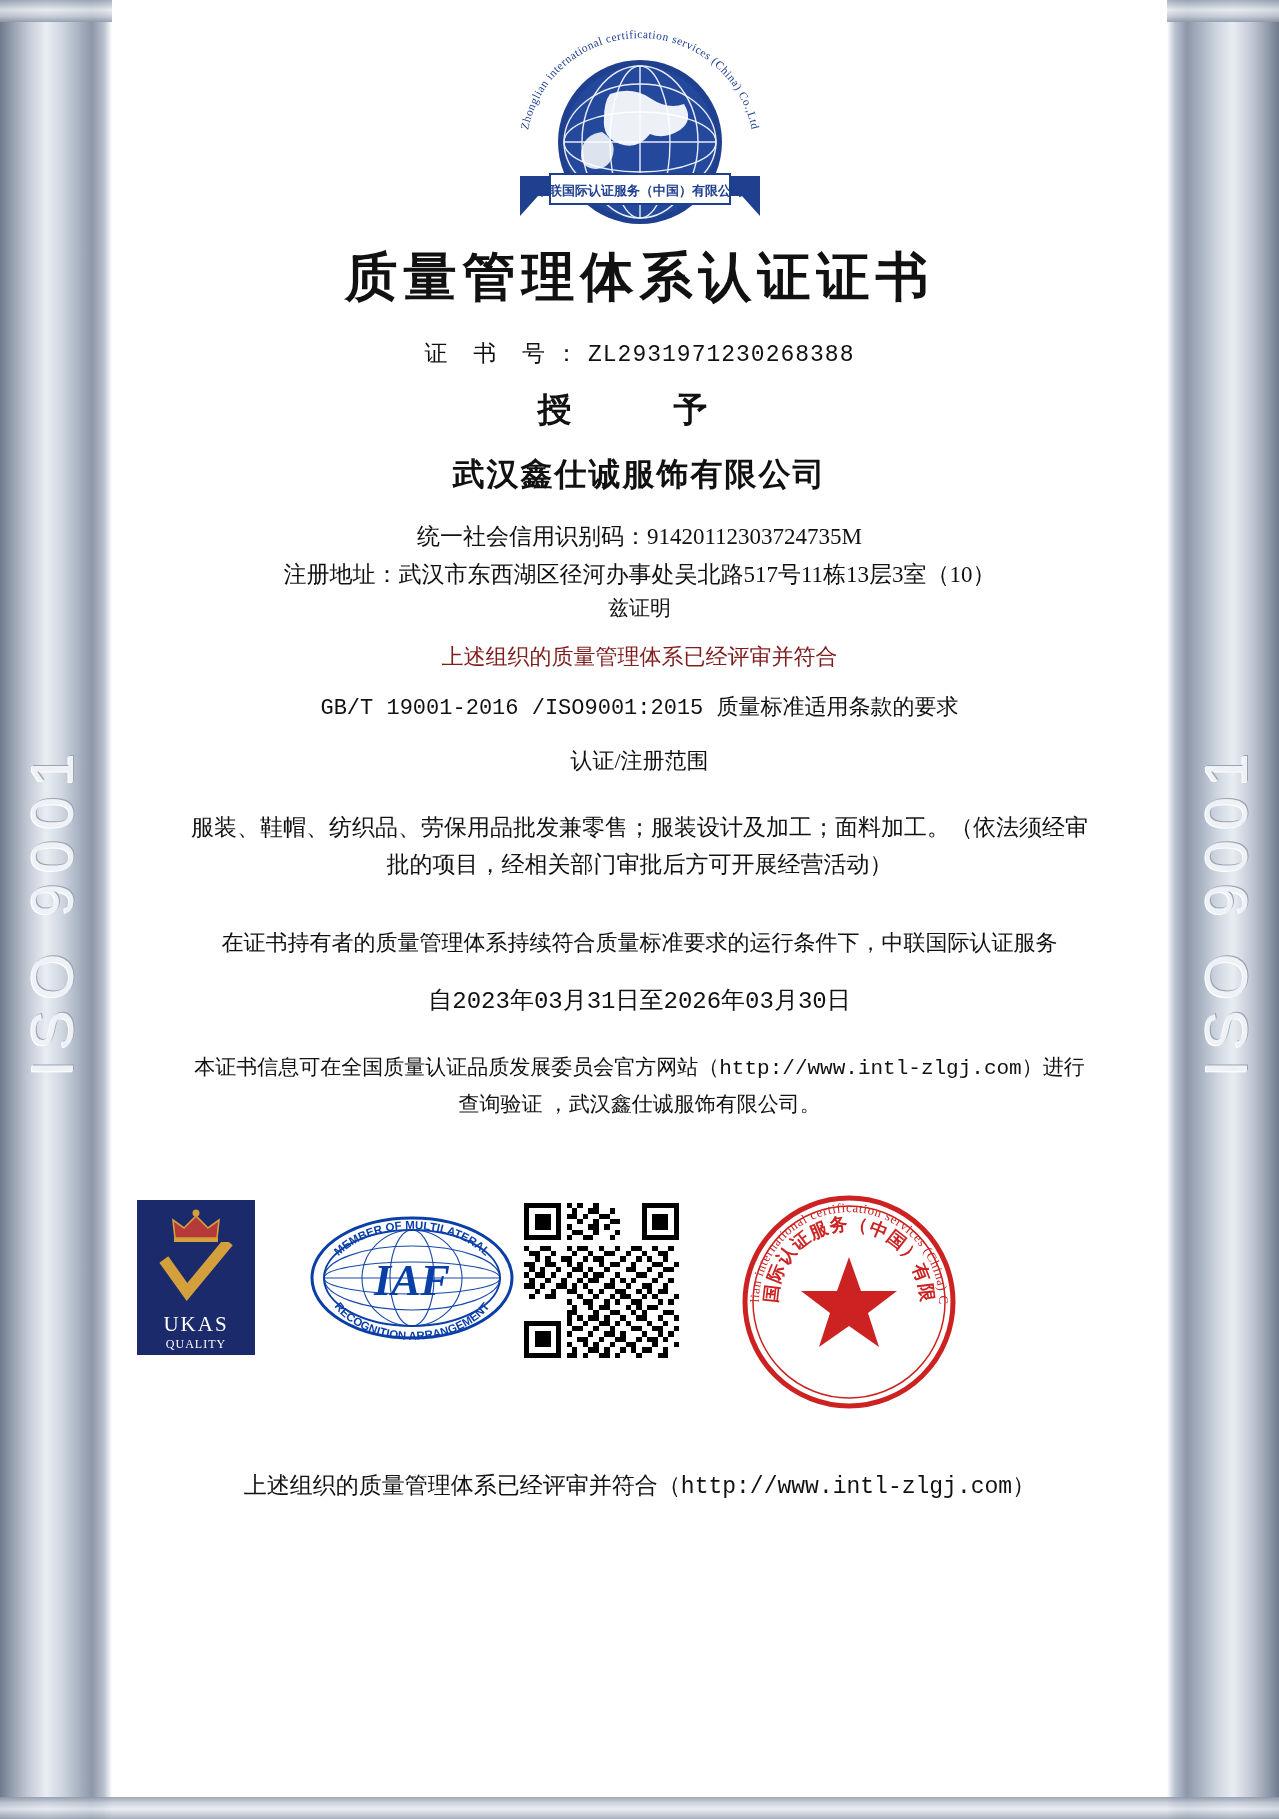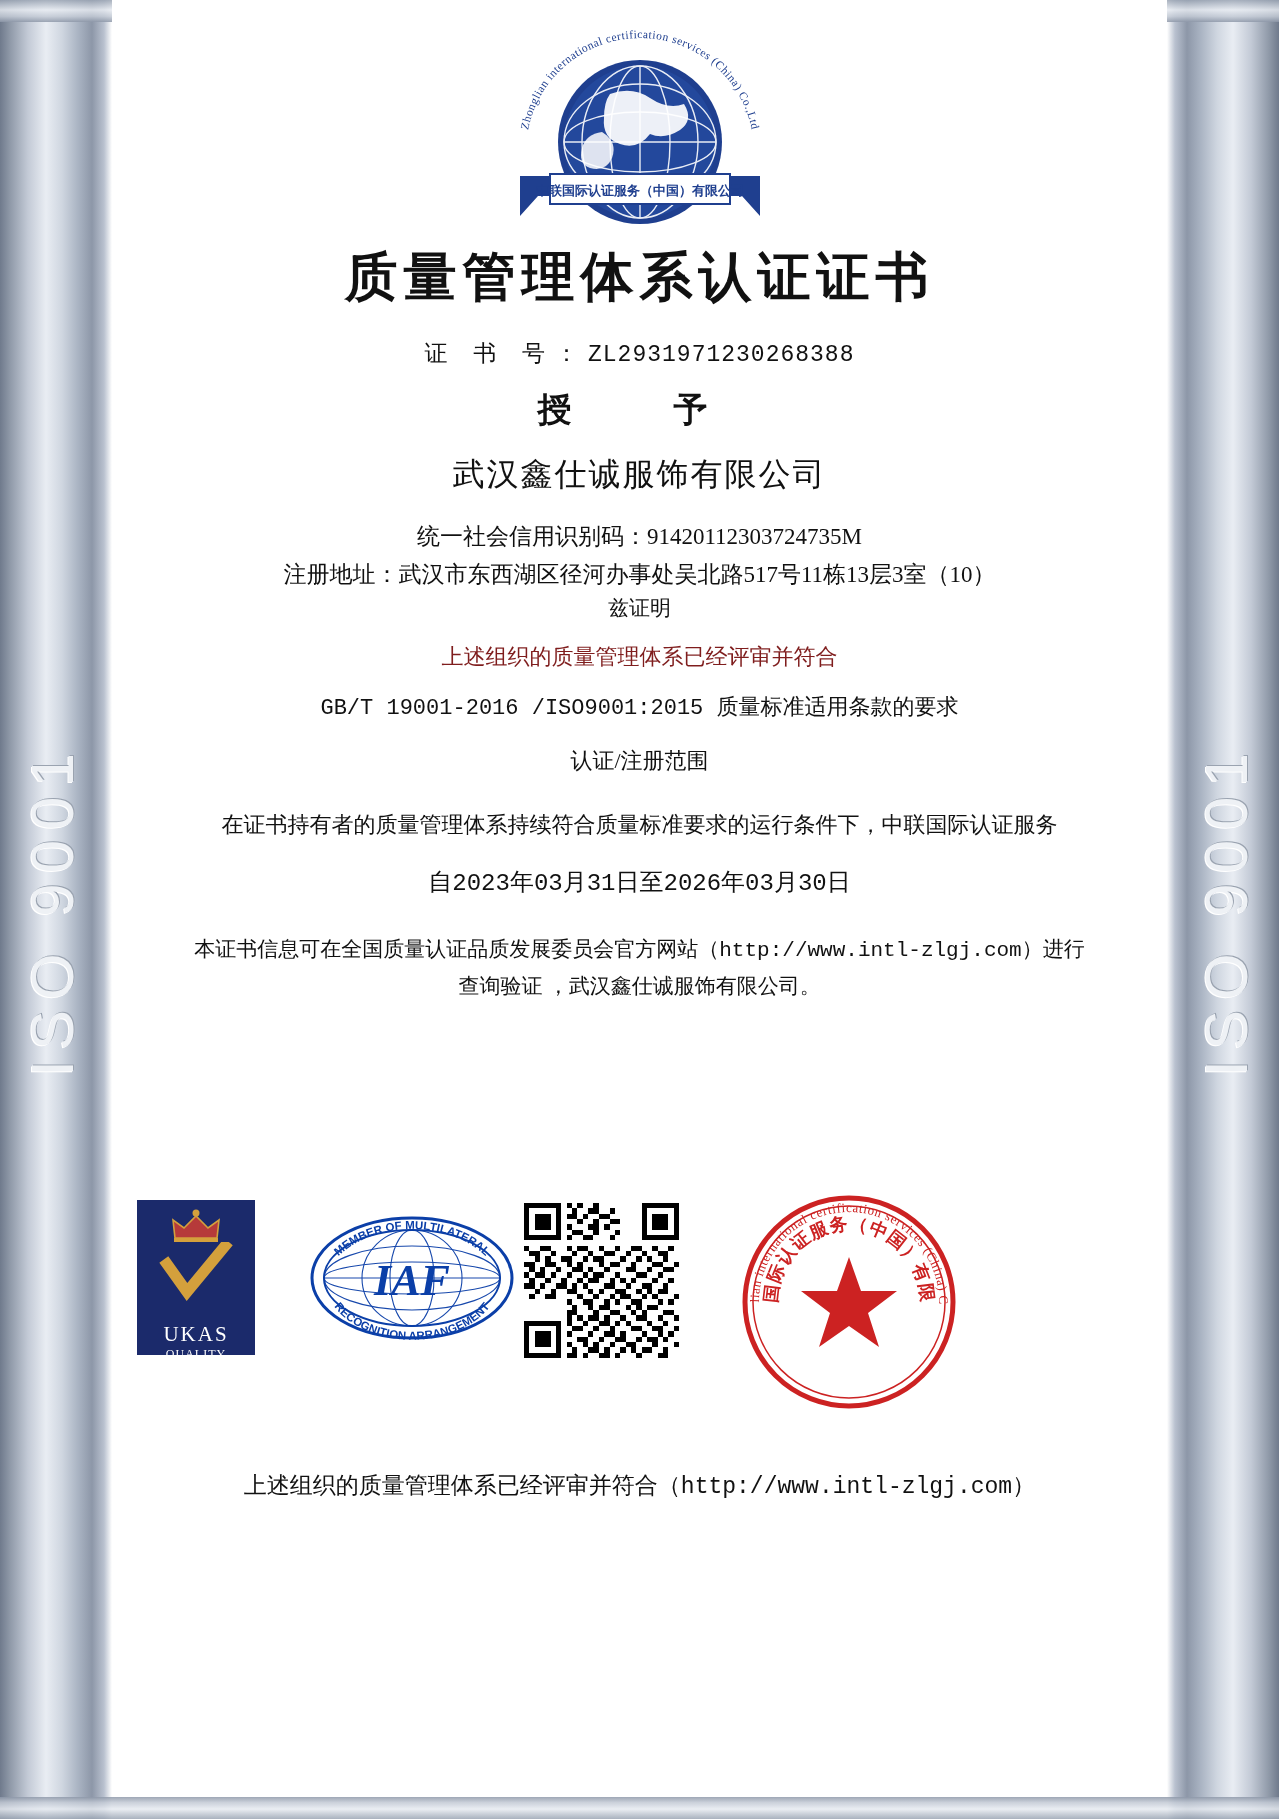--- a/index.html
+++ b/index.html
@@ -67,21 +67,21 @@
   .cert-no{
     font-size:23px;color:#111;letter-spacing:1px;margin-bottom:18px;
   }
   .cert-no .lbl{letter-spacing:10px;}
   .grant{
     font-family:"Liberation Sans", sans-serif;
     font-weight:bold;font-size:34px;letter-spacing:34px;margin:10px 0 20px 0;color:#111;
   }
   .company{
     font-family:"Liberation Sans", sans-serif;
-    font-weight:normal;font-size:32px;letter-spacing:2px;color:#111;margin-bottom:22px;
+    font-weight:bold;font-size:32px;letter-spacing:2px;color:#111;margin-bottom:22px;
   }
   .meta{
     font-size:23px;color:#111;line-height:1.55;margin-bottom:2px;
   }
   .hereby{font-size:21px;color:#111;margin-top:2px;margin-bottom:16px;}
   .stmt{font-size:22px;color:#7f1d1d;margin:20px 0;}
   .std{
     font-family:"Liberation Mono", monospace;
     font-size:22px;color:#111;margin:14px 0 24px 0;letter-spacing:0px;
   }
@@ -103,21 +103,21 @@
   
   .logos{
     position:absolute;left:112px;width:1055px;top:1185px;height:230px;
   }
   .ukas{
     position:absolute;left:25px;top:15px;width:118px;height:155px;
     background:#1b2a6b;color:#fff;text-align:center;
   }
   .ukas .crown{margin-top:8px;}
   .ukas .tick{margin-top:-6px;}
-  .ukas .t1{font-family:"Liberation Serif",serif;font-size:21px;letter-spacing:2px;margin-top:16px;}
+  .ukas .t1{font-family:"Liberation Serif",serif;font-size:21px;letter-spacing:2px;margin-top:6px;}
   .ukas .t2{font-family:"Liberation Serif",serif;font-size:12px;letter-spacing:1px;}
   .ukas .t3{font-family:"Liberation Serif",serif;font-size:16px;letter-spacing:1px;}
   .iaf{position:absolute;left:195px;top:18px;width:210px;height:150px;}
   .qr{position:absolute;left:412px;top:18px;width:155px;height:155px;}
   .seal{position:absolute;left:620px;top:0px;width:235px;height:235px;}
 
   
   .footer{
     position:absolute;left:112px;width:1055px;top:1470px;text-align:center;
     font-size:23px;color:#111;
@@ -179,20 +179,21 @@
       <div class="company">武汉鑫仕诚服饰有限公司</div>
 
       <div class="meta">统一社会信用识别码：914201123037247​35M</div>
       <div class="meta">注册地址：武汉市东西湖区径河办事处吴北路517号11栋13层3室（10）</div>
       <div class="hereby">兹证明</div>
 
       <div class="stmt">上述组织的质量管理体系已经评审并符合</div>
       <div class="std">GB/T 19001-2016 /ISO9001:2015 质量标准适用条款的要求</div>
 
       <div class="scope-label">认证/注册范围</div>
+      <div class="scope-body">服装、鞋帽、纺织品、劳保用品批发兼零售；服装设计及加工；面料加工。（依法须经审批的项目，经相关部门审批后方可开展经营活动）</div>
 
       <div class="validity">在证书持有者的质量管理体系持续符合质量标准要求的运行条件下，中联国际认证服务</div>
       <div class="dates">自2023年03月31日至2026年03月30日</div>
 
       <div class="verify">
         <span>本证书信息可在全国质量认证品质发展委员会官方网站（</span><span class="mono">http://www.intl-zlgj.com</span><span>）进行</span>
         <div>查询验证 ，武汉鑫仕诚服饰有限公司。</div>
       </div>
     </div>
   </div>

